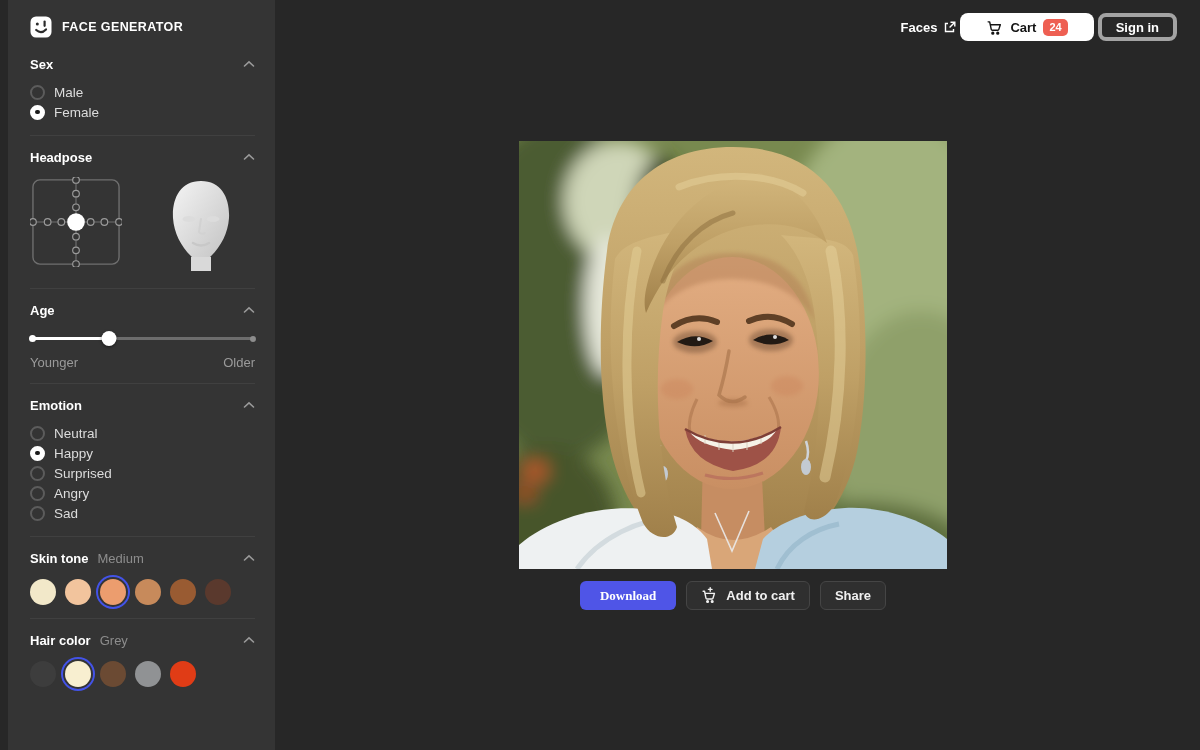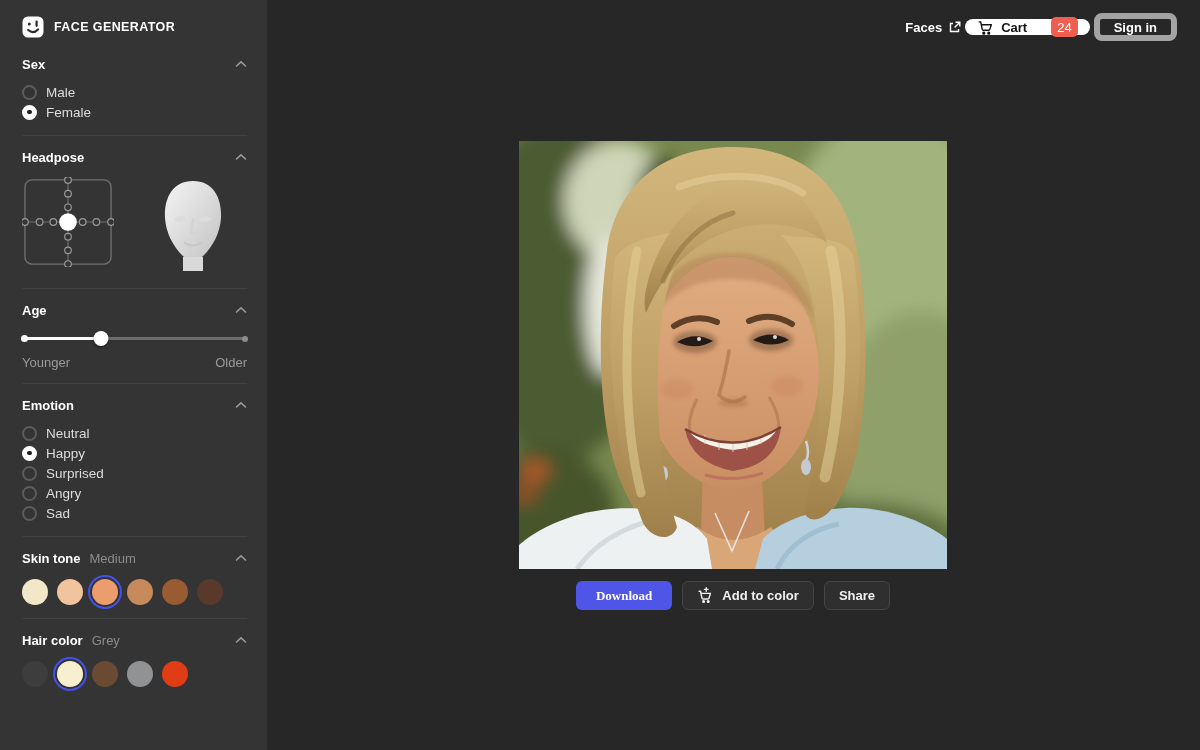--- a/index.html
+++ b/index.html
@@ -6,21 +6,21 @@
   html,body { margin:0; padding:0; }
   body {
     width:1200px; height:750px; position:relative; overflow:hidden;
     background:#272727; color:#e8e8e8;
     font-family:"Liberation Sans", sans-serif; font-size:13px;
     -webkit-font-smoothing:antialiased;
   }
 
   
   .sidebar {
-    position:absolute; left:0; top:0; width:267px; height:750px;
+    position:absolute; left:8px; top:0; width:267px; height:750px;
     background:#343434; padding:14px 20px 0 22px;
   }
   .logo-row { display:flex; align-items:center; gap:10px; height:26px; margin-bottom:16px; }
   .logo-text { font-size:12.5px; font-weight:bold; letter-spacing:.4px; color:#fff; }
   .section-header { display:flex; align-items:center; height:16px; margin-top:13px; }
   .section-title { font-size:13px; font-weight:bold; color:#fff; }
   .section-sub { font-size:13px; color:#8d8d8d; margin-left:9px; }
   .chev { margin-left:auto; cursor:pointer; display:flex; }
   .divider { border:none; border-top:1px solid #404040; margin:13px 0 0 0; }
 
@@ -54,26 +54,26 @@
 
   .swatches { display:flex; gap:9px; margin-top:13px; }
   .swatch { width:26px; height:26px; border-radius:50%; cursor:pointer; }
   .swatch.selected { box-shadow:0 0 0 2px #343434, 0 0 0 4px #4353e8; }
 
   
   .topbar { position:absolute; top:13px; right:23px; display:flex; align-items:center; gap:4px; }
   .faces-link { display:flex; align-items:center; gap:6px; color:#fff; font-weight:bold; font-size:13px; cursor:pointer; }
   .cart-btn {
     display:flex; align-items:center; gap:7px; background:#fff; color:#141414;
-    border:none; border-radius:8px; height:16px; padding:0 12px; cursor:pointer;
+    border:none; border-radius:8px; height:28px; padding:0 26px; cursor:pointer;
     font-weight:bold; font-size:13px; font-family:inherit;
   }
-  .cart-badge { color:#fff; border-radius:5px; font-size:13px; font-weight:normal; padding:2.5px 6px;margin-left:17px; }
+  .cart-badge { color:#fff; border-radius:5px; font-size:11px; font-weight:bold; padding:2.5px 6px; }
   .signin-btn {
-    background:transparent; color:#fff; border:6px solid #a3a3a3; border-radius:8px;
+    background:transparent; color:#fff; border:4px solid #a3a3a3; border-radius:8px;
     height:28px; padding:0 14px; font-weight:bold; font-size:13px; cursor:pointer; font-family:inherit;
   }
 
   
   .stage { position:absolute; left:519px; top:141px; width:428px; height:428px; }
   .stage svg { display:block; width:428px; height:428px; }
 
   .actions {
     position:absolute; left:519px; top:581px; width:428px;
     display:flex; justify-content:center; gap:10px;
@@ -365,16 +365,16 @@
 
 <div class="actions">
   <button class="btn btn-primary" style="background-color: rgb(79, 85, 231);">Download</button>
   <button class="btn btn-dark">
     <svg width="17" height="17" viewBox="0 0 24 24" fill="none" stroke="#f0f0f0" stroke-width="2" stroke-linecap="round" stroke-linejoin="round">
       <path d="M3 6 h2 l2 9.6 a1.6 1.6 0 0 0 1.6 1.3 h6.8 a1.6 1.6 0 0 0 1.6 -1.3 L19 9 H6"></path>
       <circle cx="9.3" cy="20.4" r="1.2" fill="#f0f0f0"></circle>
       <circle cx="15.8" cy="20.4" r="1.2" fill="#f0f0f0"></circle>
       <path d="M10.5 3.4 h5 M13 1 v5"></path>
     </svg>
-    <span>Add to color</span>
+    <span>Add to cart</span>
   </button>
   <button class="btn btn-dark">Share</button>
 </div>
 
 </body></html>

